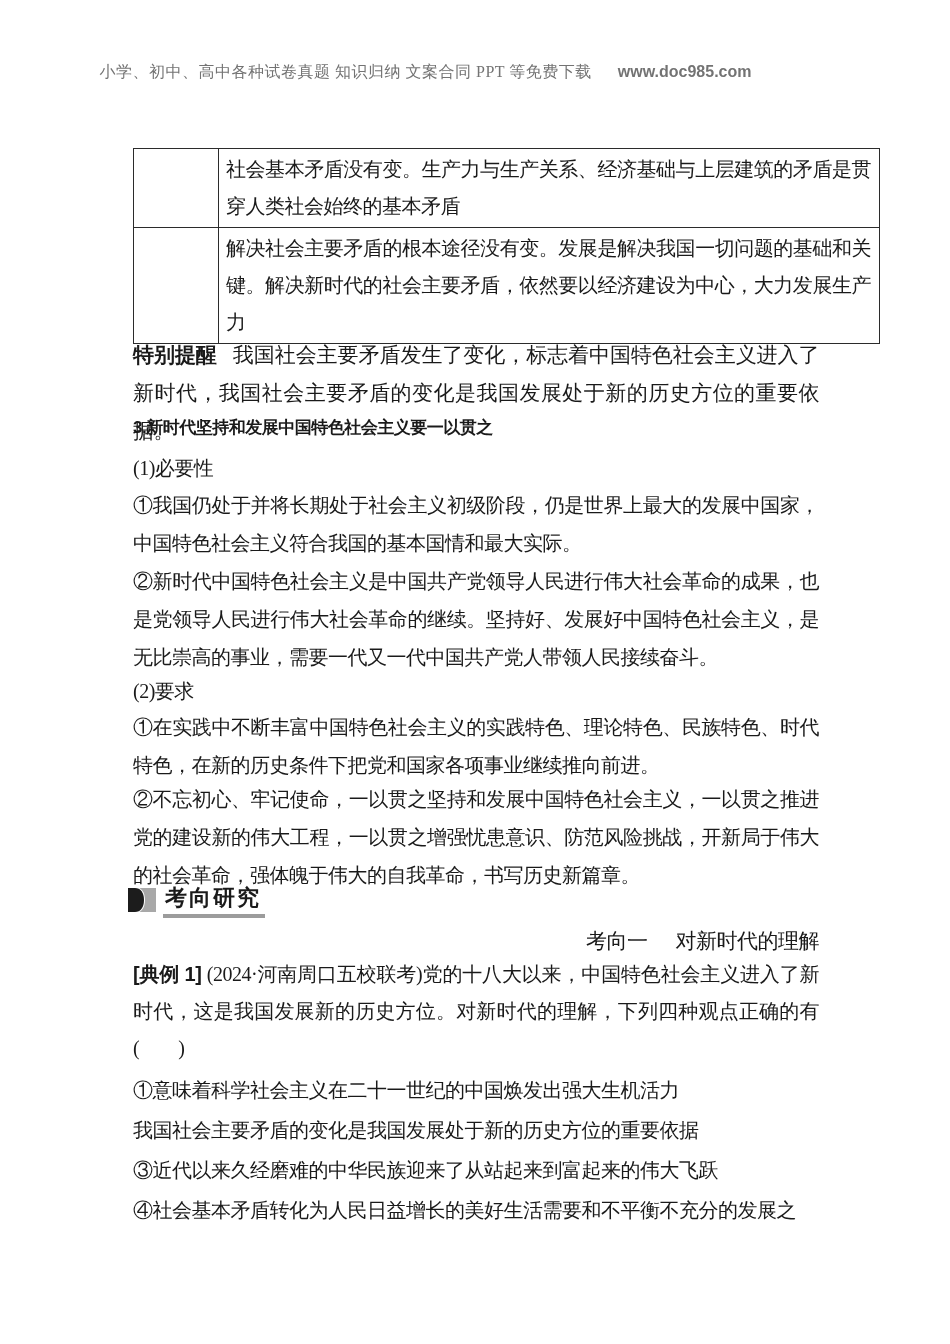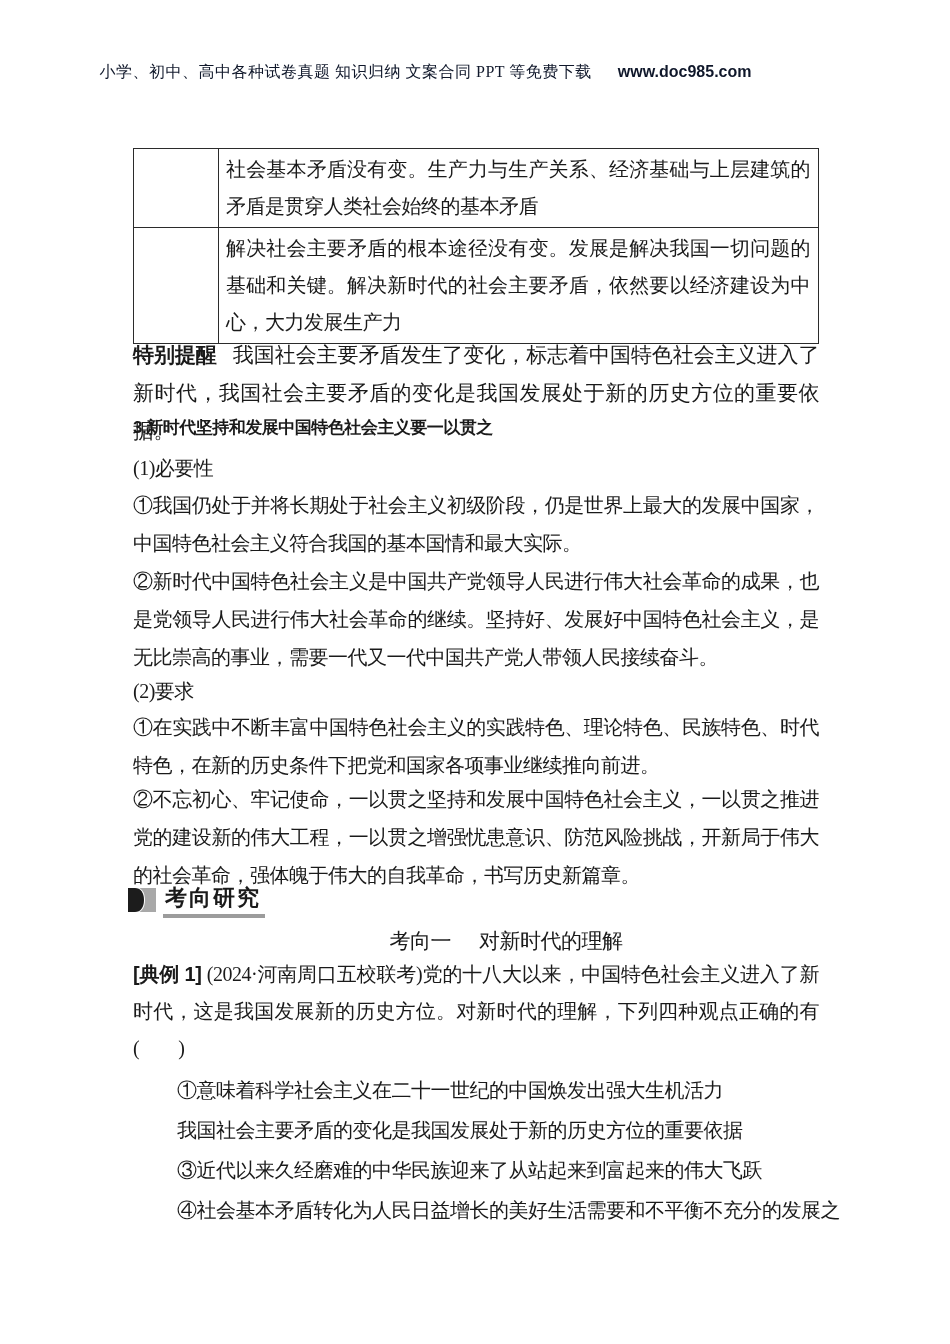--- a/index.html
+++ b/index.html
@@ -14,36 +14,36 @@
     overflow: hidden;
   }
 
   
   .doc-header {
     position: absolute;
     top: 62px; left: 0;
     width: 851px;
     text-align: center;
     font-size: 16px;
-    color: #0f172a;
+    color: #737373;
     letter-spacing: 0.5px;
     white-space: nowrap;
   }
   .doc-header .url {
     margin-left: 26px;
     font-family: "Liberation Sans", "DejaVu Sans", sans-serif;
     font-weight: bold;
     letter-spacing: 0;
   }
 
   
   .summary-table {
     position: absolute;
     top: 148px; left: 133px;
-    width: 686px;
+    width: 747px;
     border-collapse: collapse;
     table-layout: fixed;
   }
   .summary-table td {
     border: 1.5px solid #2b2b2b;
     vertical-align: top;
     font-size: 20px;
     line-height: 37px;
     letter-spacing: -0.5px;
     text-align: justify;
@@ -94,30 +94,30 @@
   .kx-header .icon { display: block; margin-right: 7px; margin-top: 2px; }
   .kx-header .kx-title {
     font-family: "Liberation Sans", "DejaVu Sans", sans-serif;
     font-weight: bold;
     font-size: 22px;
     line-height: 28px;
     letter-spacing: 2px;
     border-bottom: 4px solid #9c9c9c;
     padding: 0 4px 2px 2px;
   }
-  .kx-topic { top: 922px; font-size: 21px; text-align: center; margin-left: 30px; }
+  .kx-topic { top: 922px; font-size: 21px; text-align: right; }
   .kx-topic .topic-label { margin-right: 28px; }
 
   .example { top: 956px; line-height: 37px; }
   .example .ex-tag {
     font-family: "Liberation Sans", "DejaVu Sans", sans-serif;
     font-weight: bold;
   }
   .options { top: 1070px; line-height: 40px; text-align: left; }
-  .options .option { white-space: nowrap; margin-left: 44px; }
+  .options .option { white-space: nowrap; }
 </style>
 </head>
 <body>
 
 <div class="page">
 
   <div class="doc-header">
     <span>小学、初中、高中各种试卷真题 知识归纳 文案合同 PPT 等免费下载</span><span class="url">www.doc985.com</span>
   </div>
 

